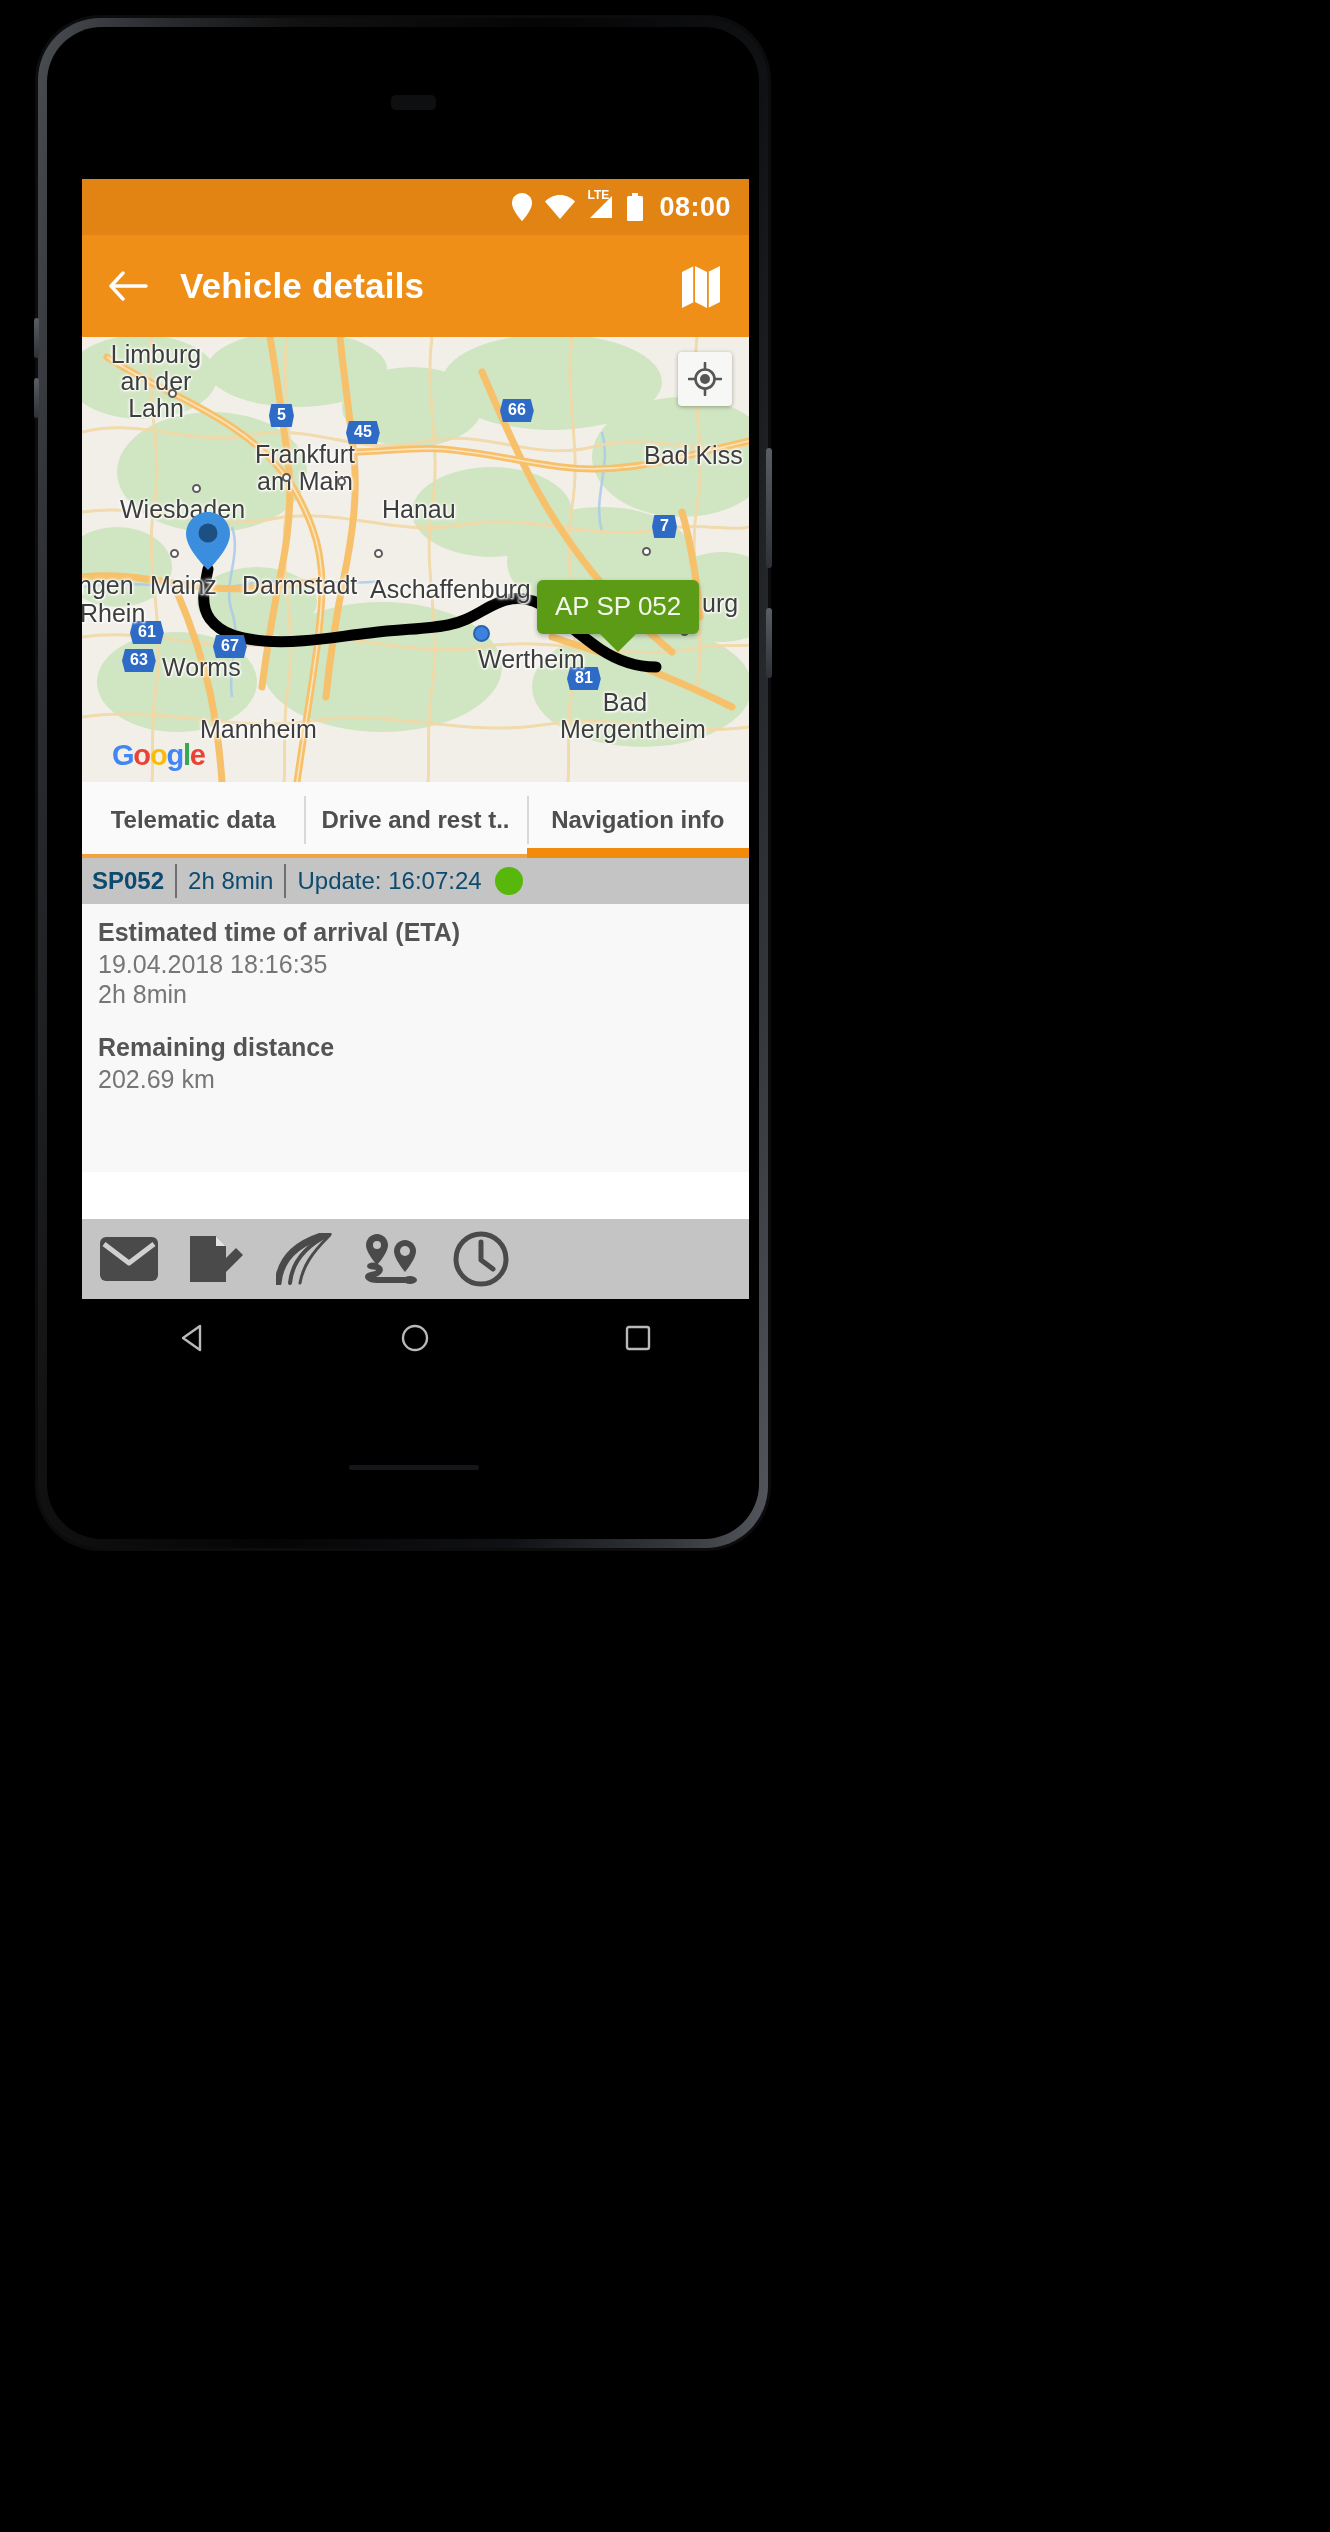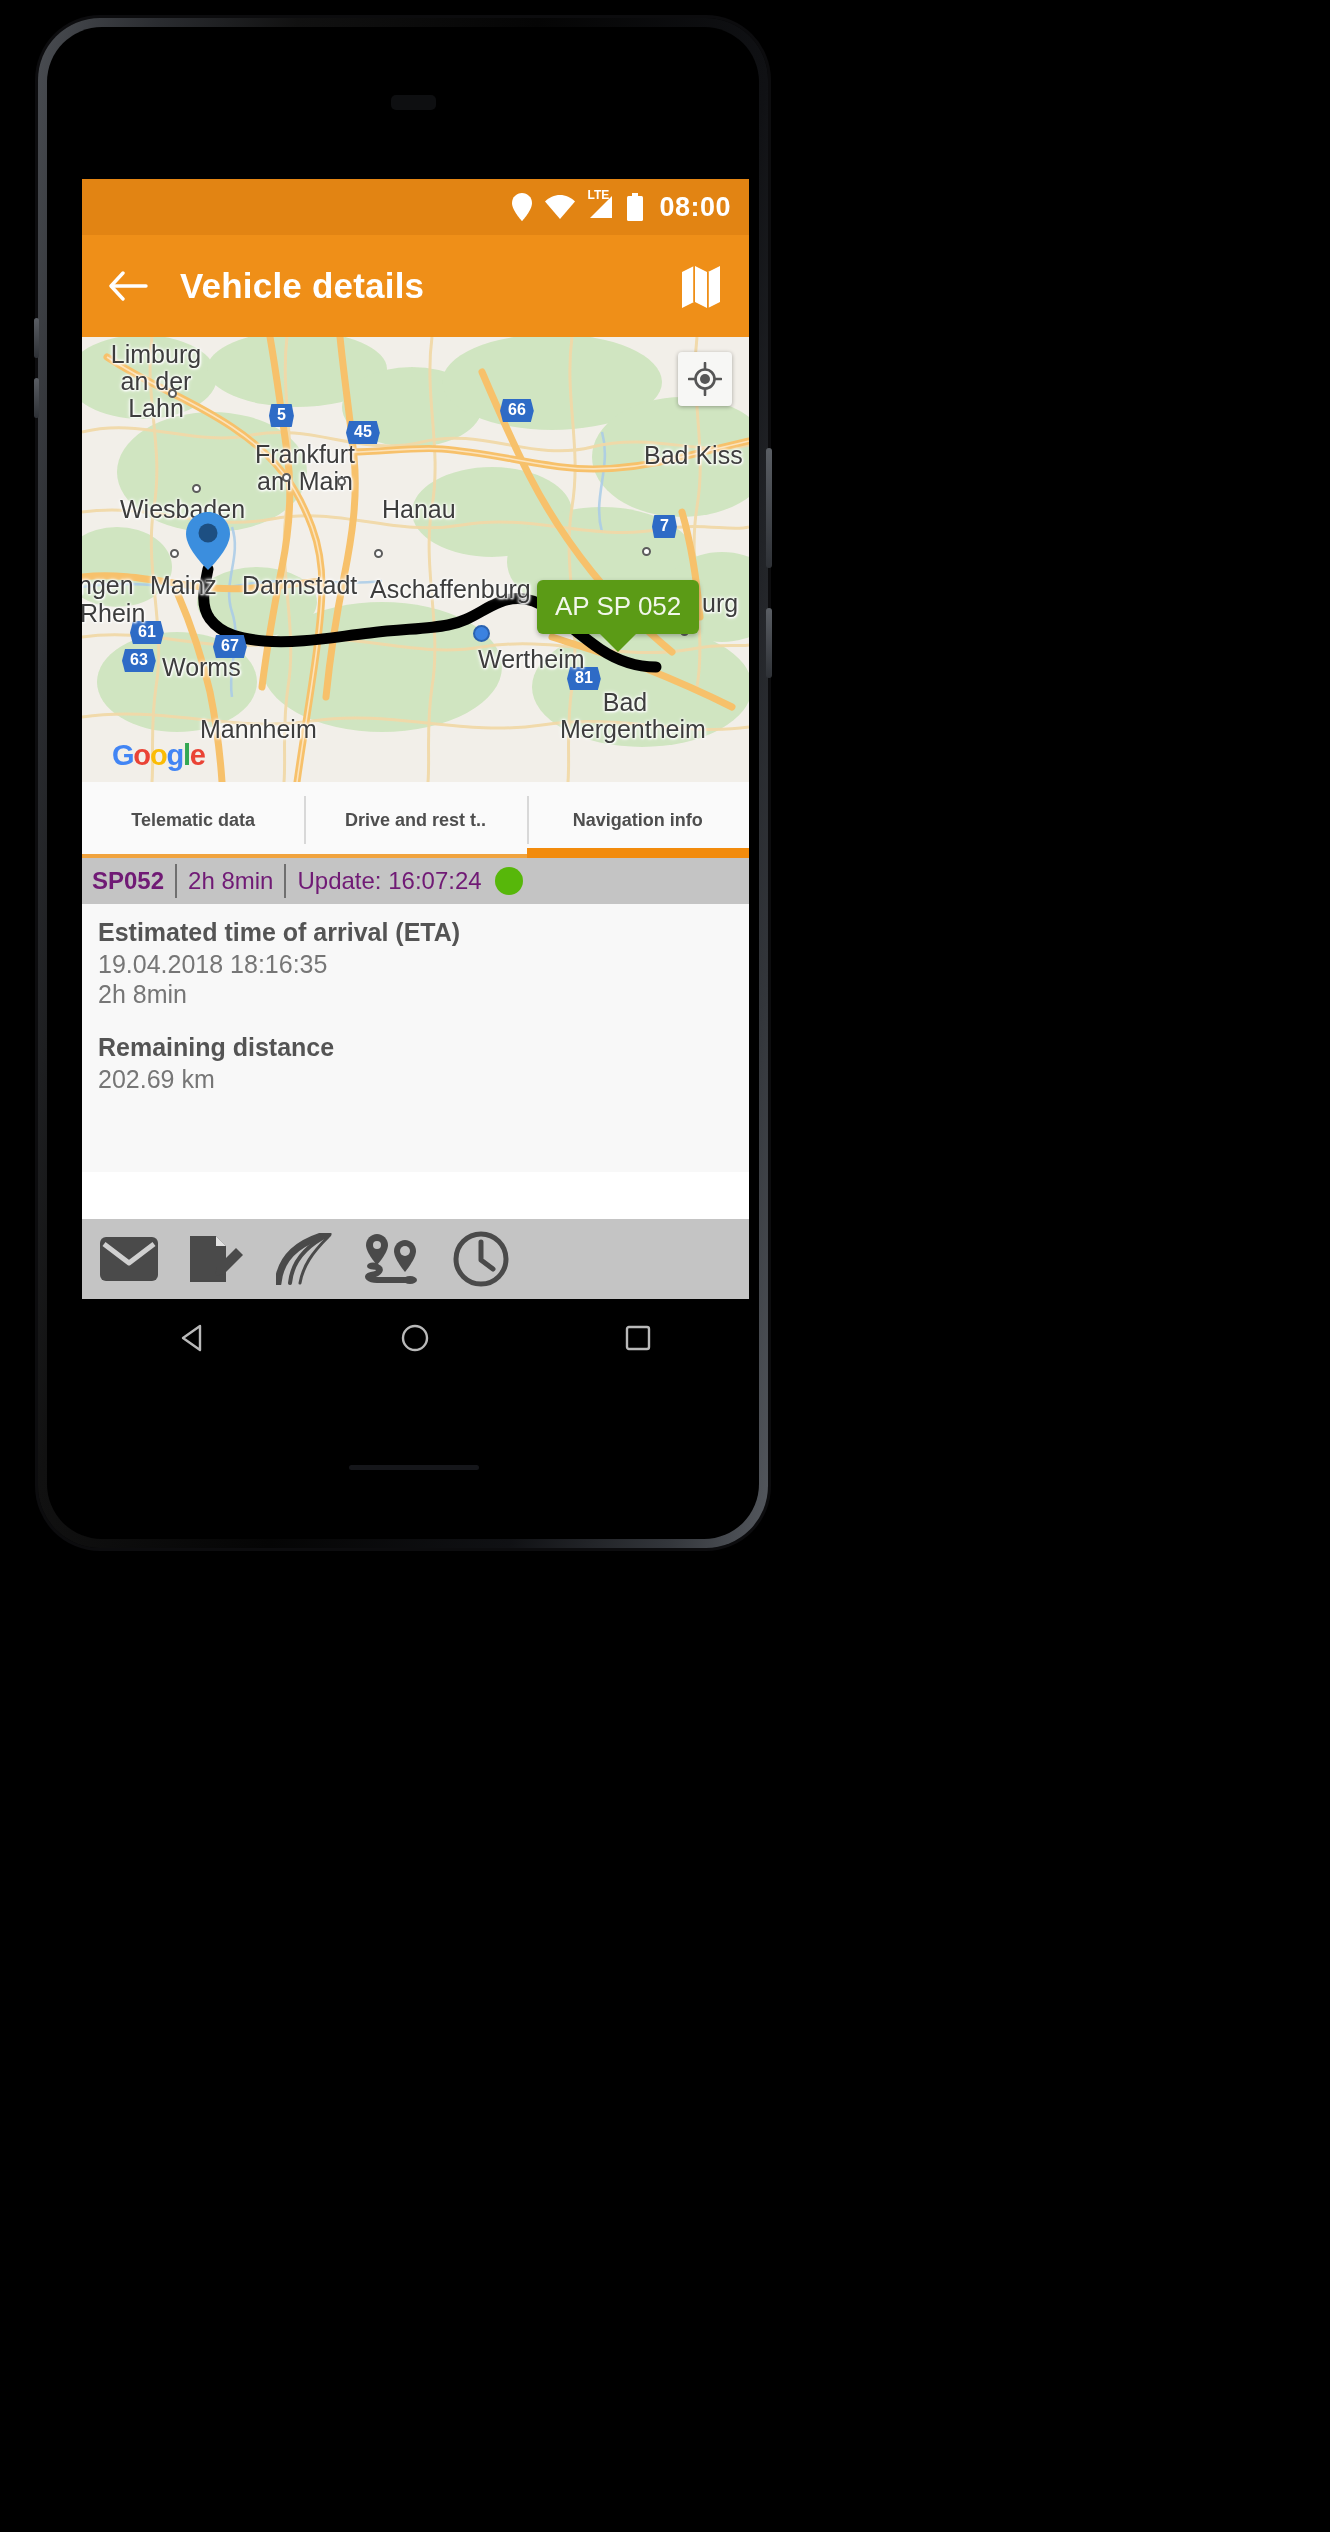--- a/index.html
+++ b/index.html
@@ -174,21 +174,21 @@
 
   
   #tab-bar {
     display: flex; height: 76px;
     background: #fafafa;
     position: relative;
   }
   .tab {
     flex: 1 1 0;
     display: flex; align-items: center; justify-content: center;
-    font-size: 18px; font-weight: 700; color: #4e4e4e;
+    font-size: 24px; font-weight: 700; color: #4e4e4e;
     position: relative;
     padding: 0 4px;
     white-space: nowrap; overflow: hidden;
   }
   .tab + .tab:before {
     content: ""; position: absolute; left: 0; top: 14px; bottom: 14px;
     width: 2px; background: #d8d8d8;
   }
   #tab-underline-track {
     position: absolute; left: 0; right: 0; bottom: 0;
@@ -197,21 +197,21 @@
   #tab-underline-active {
     position: absolute; bottom: 0;
     height: 10px; background: #f28b0c;
   }
 
   
   #summary-bar {
     height: 46px; background: #c4c4c4;
     display: flex; align-items: center;
     padding-left: 10px; gap: 0;
-    color: #701a75; font-size: 24px;
+    color: #0c4a6e; font-size: 24px;
   }
   #summary-bar .sep {
     width: 2px; height: 34px; background: #6f6f6f; margin: 0 11px;
   }
   #summary-vehicle { font-weight: 700; }
   #status-dot {
     width: 28px; height: 28px; border-radius: 50%;
     background: #57b70a; margin-left: 13px;
   }
 

